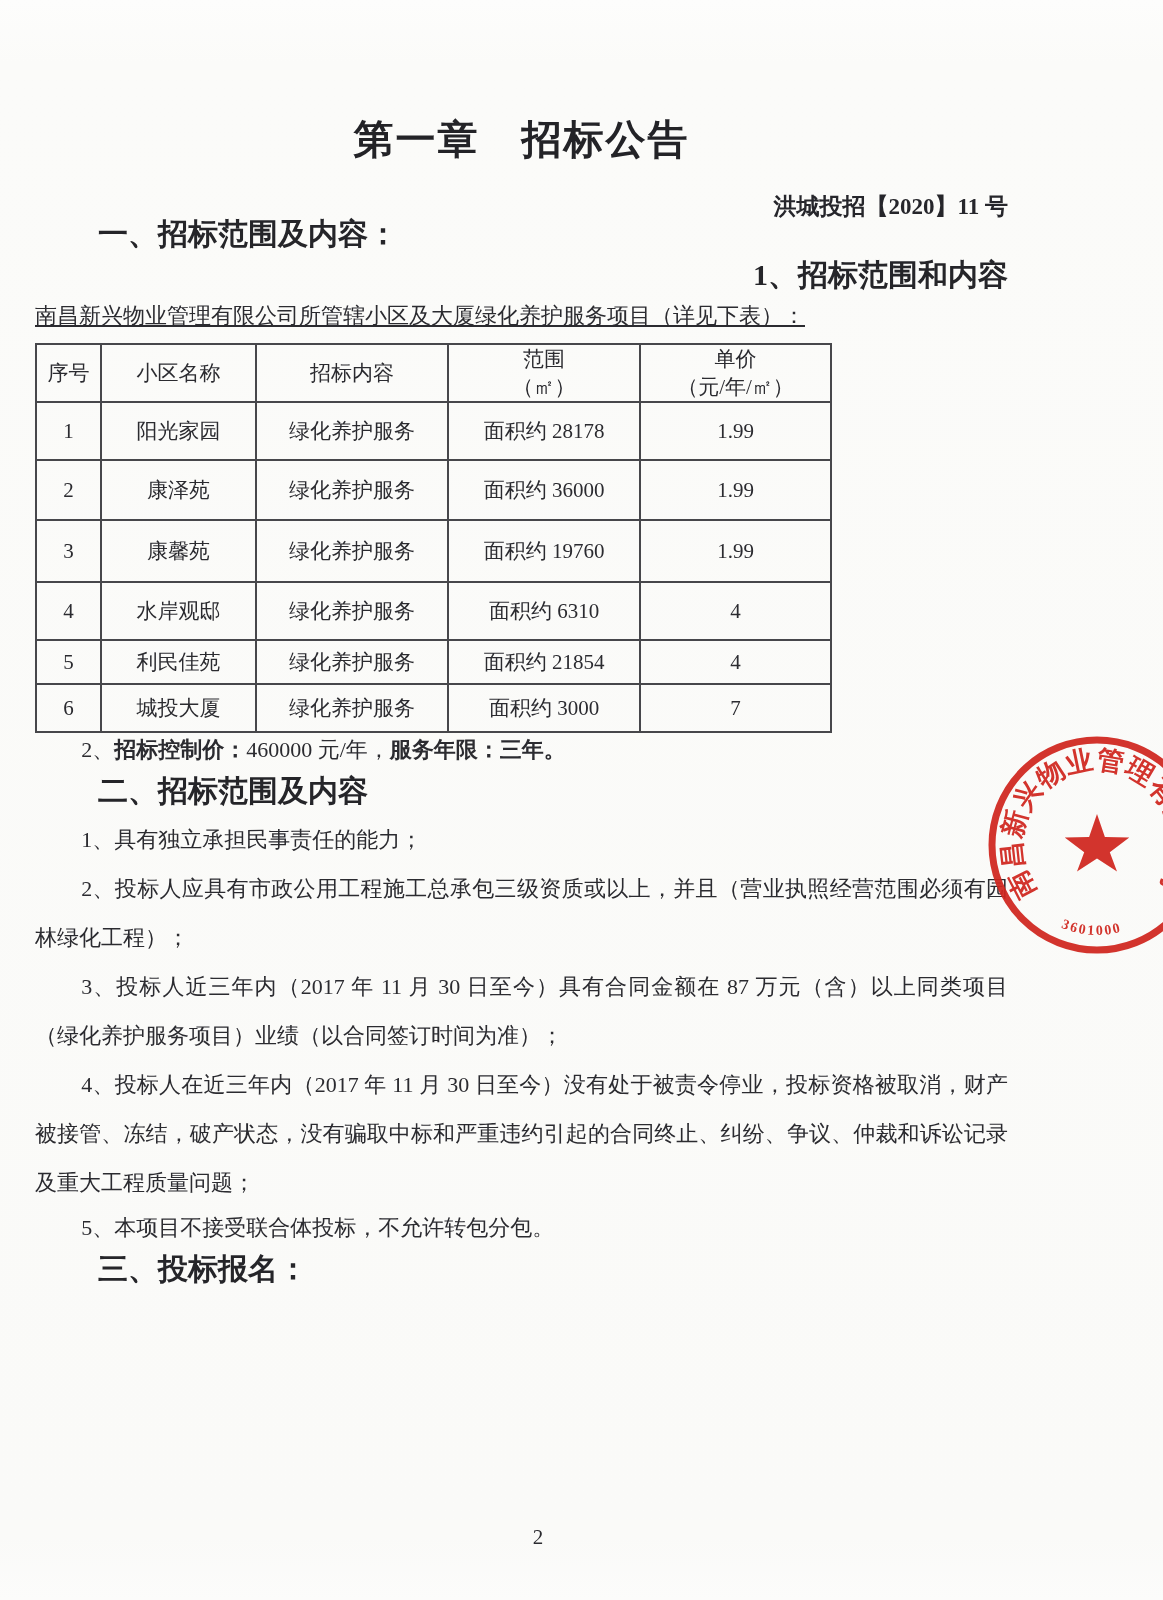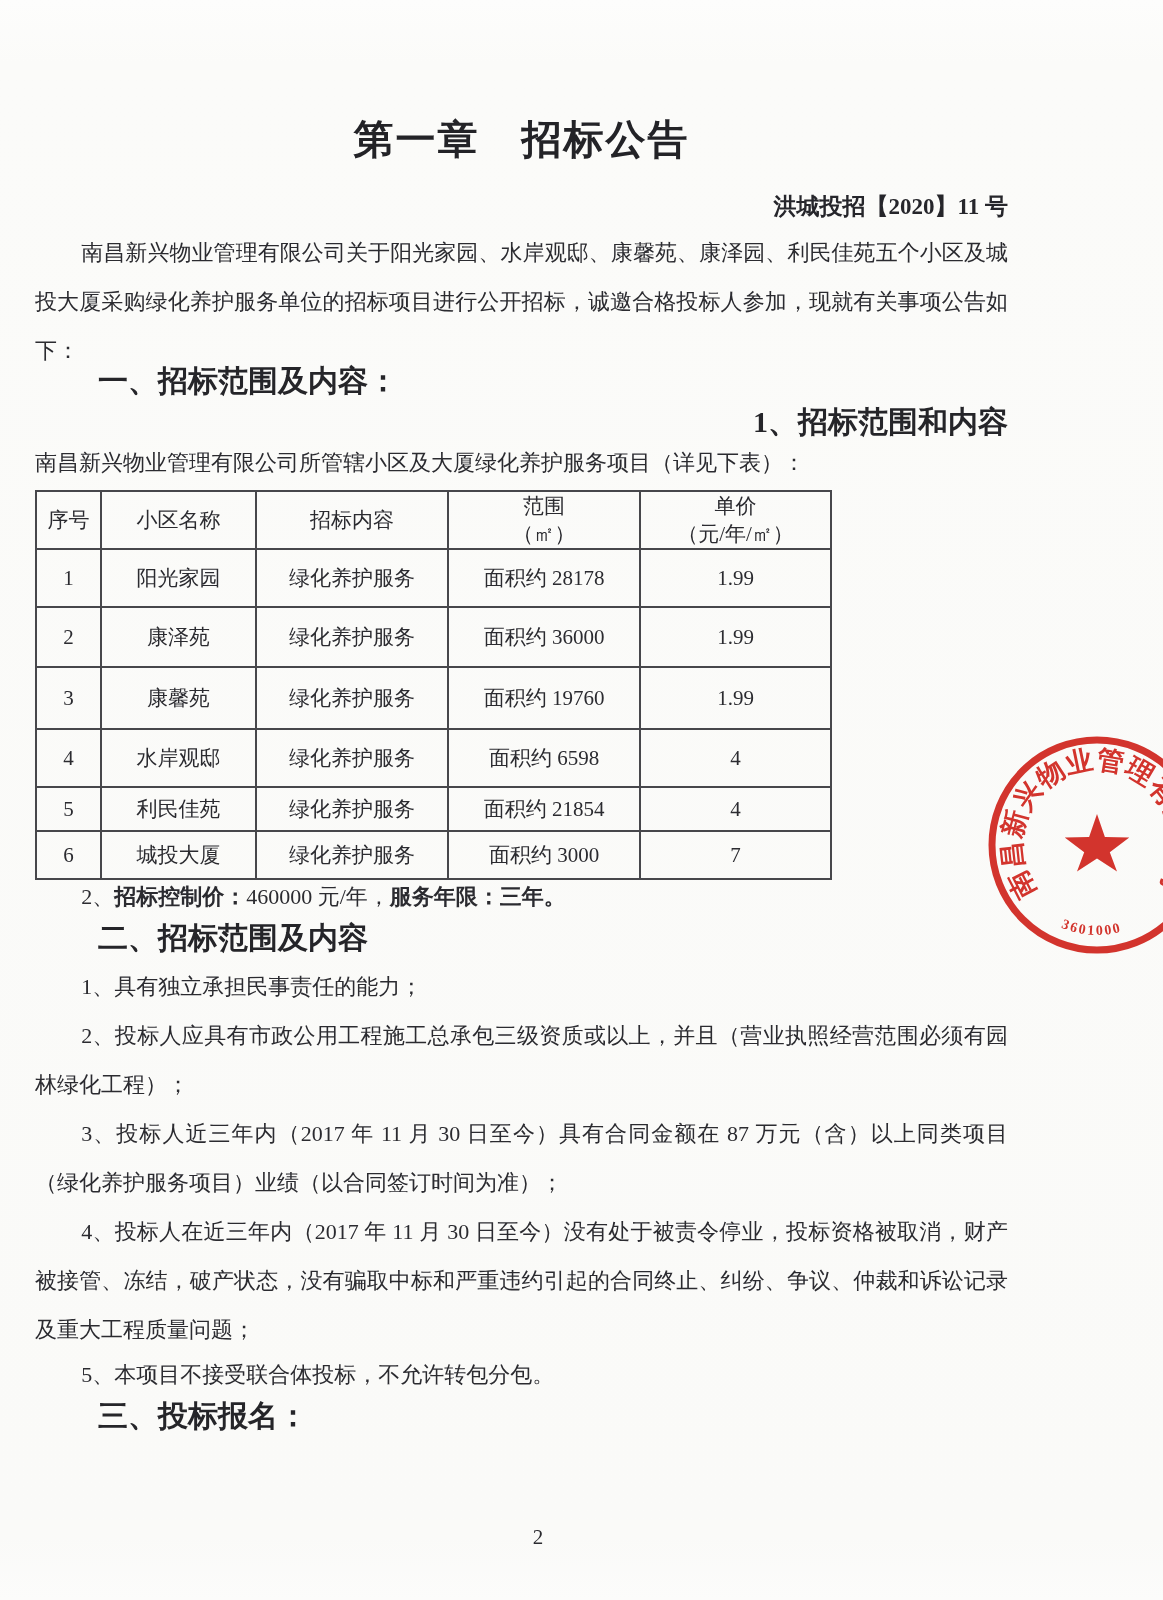--- a/index.html
+++ b/index.html
@@ -44,21 +44,21 @@
   p.h2{
     margin:0;
     font-size:30px;
     line-height:49px;
     font-weight:700;
     text-indent:2.1em;
     color:#252529;
   }
   #h2-scope{margin-top:-19px;}
   #h3-scope{margin-top:-8px;text-align:right;}
-  #table-intro{margin-top:-8px;}
+  #table-intro{margin-top:-8px;text-decoration:underline;}
   #item-price{margin-top:-8px;}
   #h2-qualify{margin-top:-8px;}
   #item-s2-5{margin-top:-4px;}
   #h2-signup{margin-top:-8px;}
   table.biao{
     margin-top:3px;
     border-collapse:collapse;
     table-layout:fixed;
     width:795px;
   }
@@ -98,21 +98,20 @@
 </style>
 </head>
 <body>
 
 <div class="page">
 
   <h1 class="doc-title">第一章　招标公告</h1>
 
   <div class="doc-number">洪城投招【2020】11 号</div>
 
-  <p class="body indent">南昌新兴物业管理有限公司关于阳光家园、水岸观邸、康馨苑、康泽园、利民佳苑五个小区及城投大厦采购绿化养护服务单位的招标项目进行公开招标，诚邀合格投标人参加，现就有关事项公告如下：</p>
 
   <p class="h2" id="h2-scope">一、招标范围及内容：</p>
 
   <p class="h2" id="h3-scope">1、招标范围和内容</p>
 
   <p class="body" id="table-intro">南昌新兴物业管理有限公司所管辖小区及大厦绿化养护服务项目（详见下表）：</p>
 
   <table class="biao">
     <colgroup>
       <col style="width:65px">
@@ -151,21 +150,21 @@
           <td>3</td>
           <td>康馨苑</td>
           <td>绿化养护服务</td>
           <td>面积约 19760</td>
           <td>1.99</td>
         </tr>
         <tr>
           <td>4</td>
           <td>水岸观邸</td>
           <td>绿化养护服务</td>
-          <td>面积约 6598</td>
+          <td>面积约 6310</td>
           <td>4</td>
         </tr>
         <tr>
           <td>5</td>
           <td>利民佳苑</td>
           <td>绿化养护服务</td>
           <td>面积约 21854</td>
           <td>4</td>
         </tr>
         <tr>

